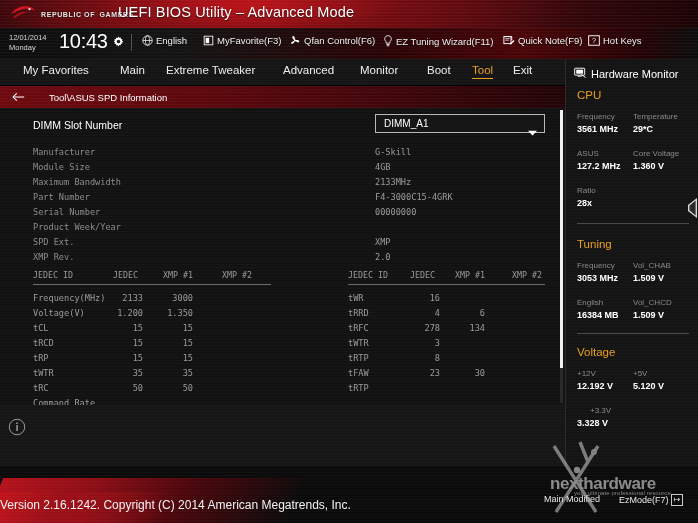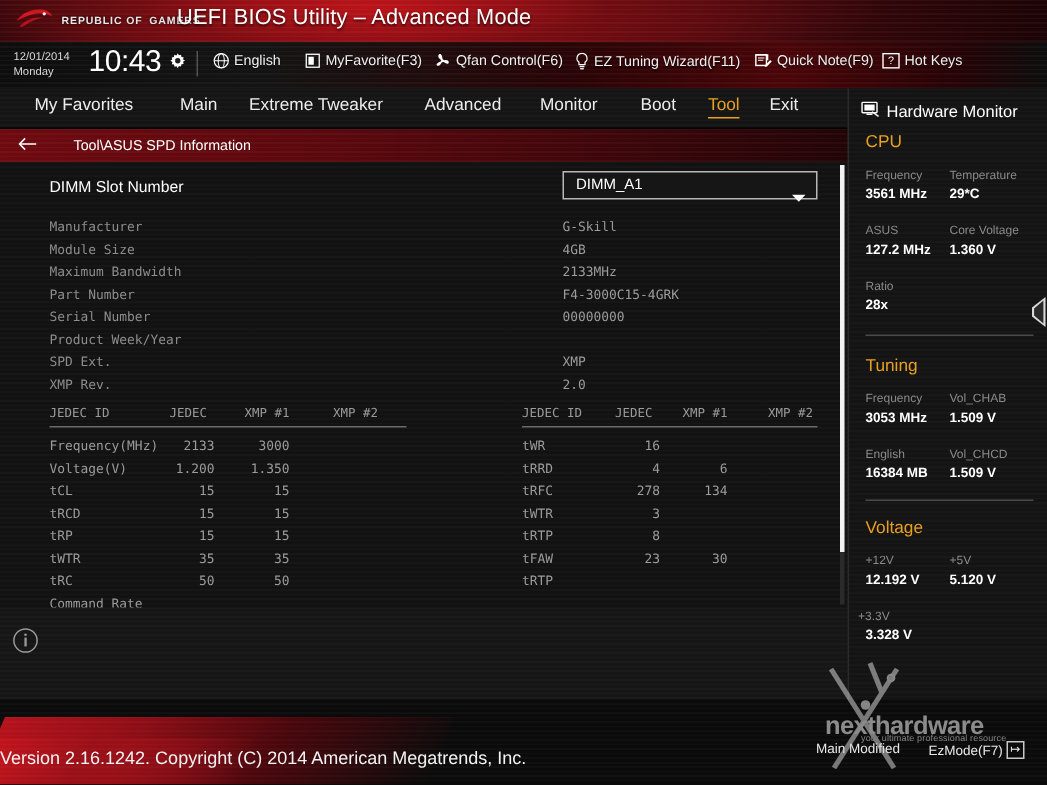--- a/index.html
+++ b/index.html
@@ -541,21 +541,21 @@
     <div class="hw-v" style="left:11px; top:251px">16384 MB</div>
     <div class="hw-k" style="left:67px; top:239px">Vol_CHCD</div>
     <div class="hw-v" style="left:67px; top:251px">1.509 V</div>
     <div class="hw-div" style="top:274px"></div>
 
     <div class="hw-sect" style="top:287px">Voltage</div>
     <div class="hw-k" style="left:11px; top:310px">+12V</div>
     <div class="hw-v" style="left:11px; top:322px">12.192 V</div>
     <div class="hw-k" style="left:67px; top:310px">+5V</div>
     <div class="hw-v" style="left:67px; top:322px">5.120 V</div>
-    <div class="hw-k" style="left:6px; top:347px">+3.3V</div>
+    <div class="hw-k" style="left:24px; top:347px">+3.3V</div>
     <div class="hw-v" style="left:11px; top:359px">3.328 V</div>
   </div>
 
   <span class="nub">
     <svg width="10" height="20" viewBox="0 0 10 20">
         <polygon points="9,0 9,20 0,13 0,7" fill="#d9d9d9"></polygon>
         <polygon points="7.6,2.4 7.6,17.6 1.4,12.3 1.4,7.7" fill="#2a2a2a"></polygon>
       </svg>
   </span>
 

